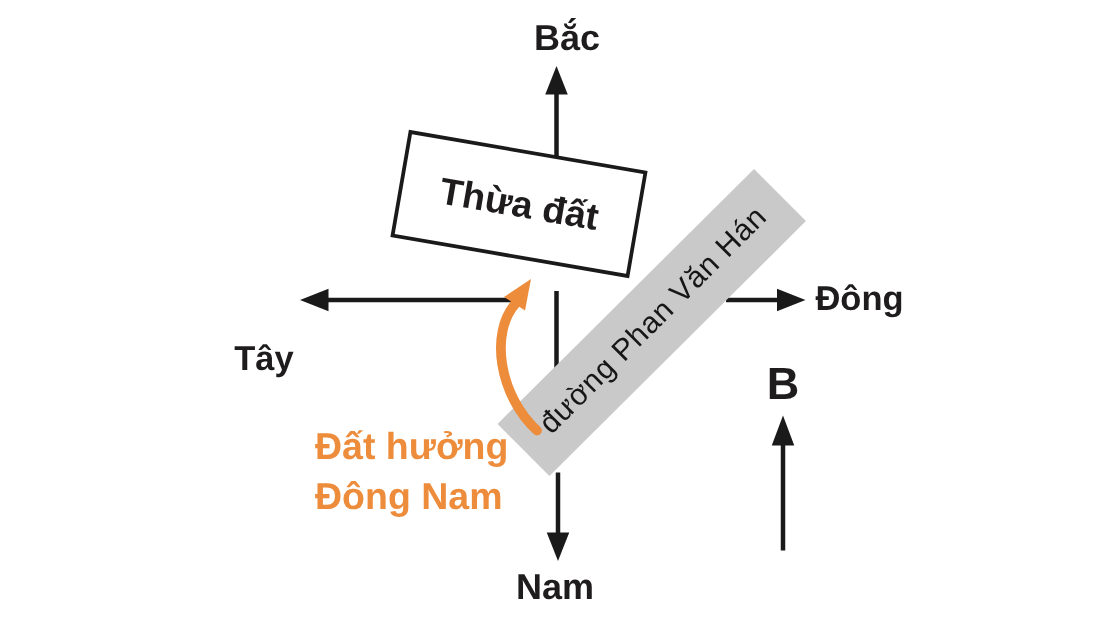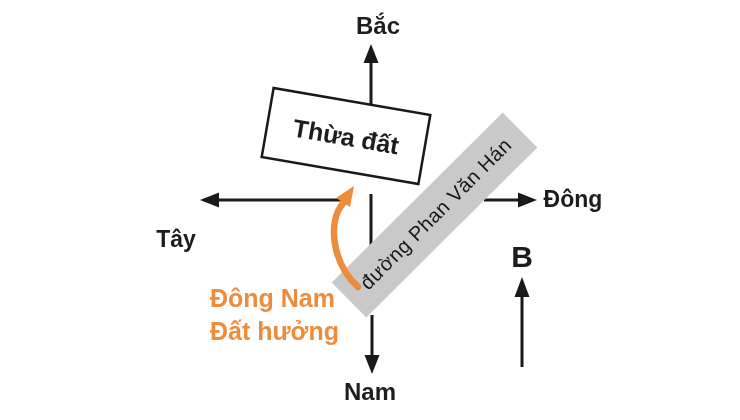--- a/index.html
+++ b/index.html
@@ -92,19 +92,19 @@
   <div class="lbl lbl-bac">Bắc</div>
   <div class="lbl lbl-tay">Tây</div>
   <div class="lbl lbl-dong">Đông</div>
   <div class="lbl lbl-nam">Nam</div>
 
   <div class="plot-label">Thừa đất</div>
 
   <div class="road-label">đường Phan Văn Hán</div>
 
   <div class="note">
+    <div>Đất hưởng</div>
     <div>Đông Nam</div>
-    <div>Đất hưởng</div>
   </div>
 
   <div class="lbl lbl-b">B</div>
 
 </div>
 
 </body></html>

